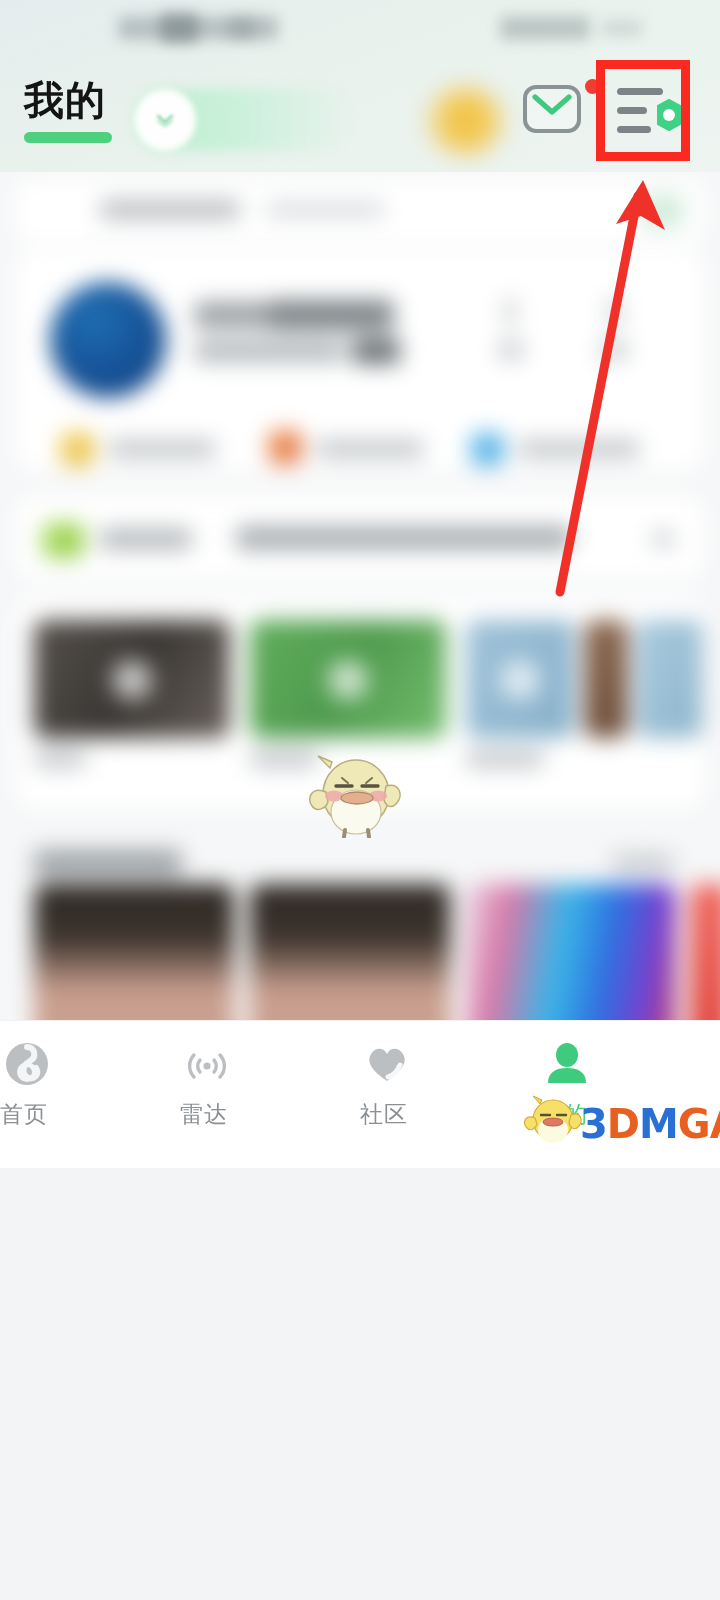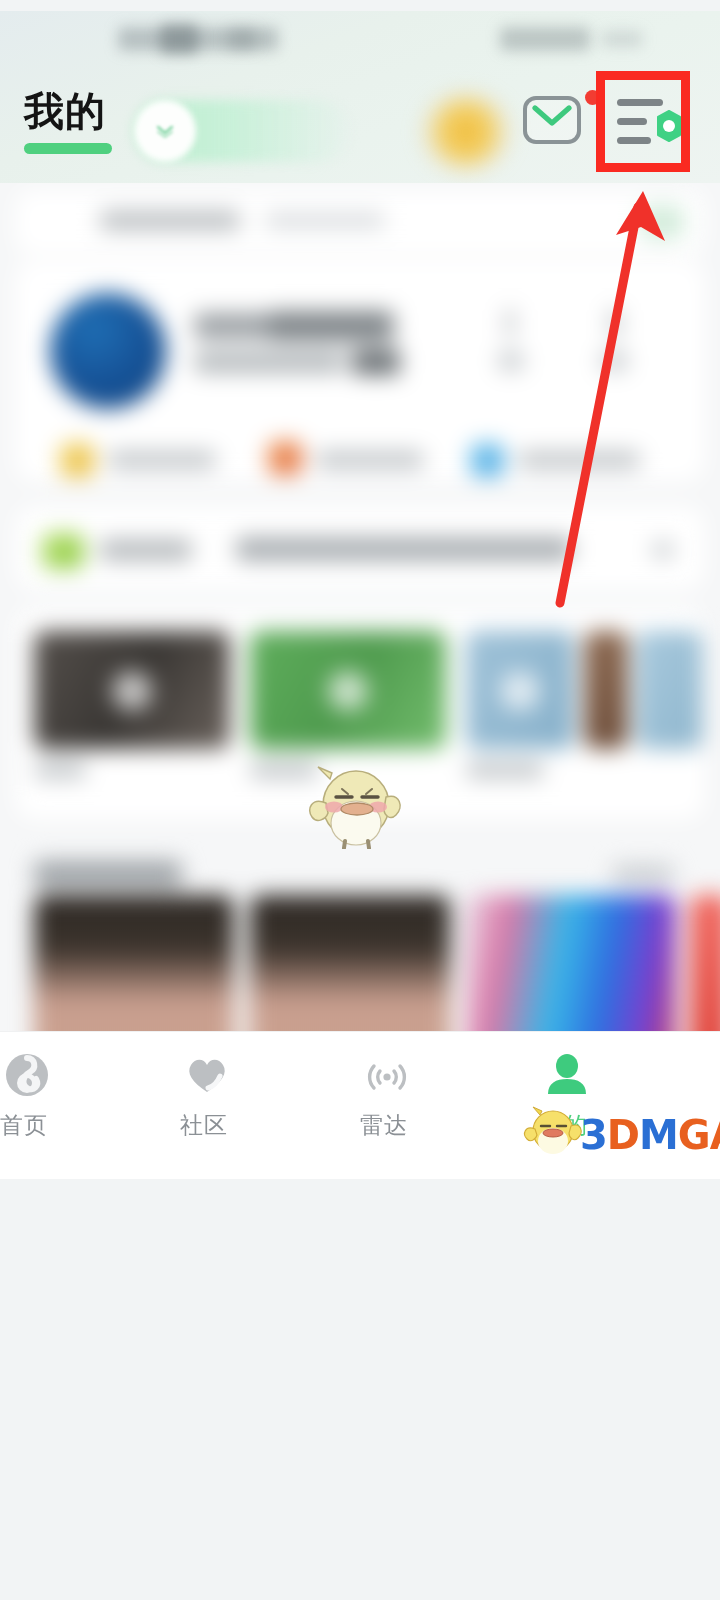--- a/index.html
+++ b/index.html
@@ -8,21 +8,20 @@
     font-family:"Liberation Sans","DejaVu Sans",sans-serif;
     background:#f2f4f5;
     overflow:hidden;
     position:relative;
   }
   #phone {
     position:absolute; inset:0;
     width:720px; height:1168px;
     overflow:hidden;
     background:#fafbfb;
-    margin-top:11px;
   }
 
   
   .header {
     position:absolute; top:0; left:0; width:720px; height:172px;
     background:linear-gradient(160deg,#e4ecee 0%,#e8f1ec 35%,#eaf3ee 60%,#eef4f1 100%);
     overflow:hidden;
   }
   .statusbar {
     position:absolute; top:0; left:0; width:720px; height:58px;
@@ -447,38 +446,38 @@
           <circle cx="25" cy="33" r="7.5" fill="none" stroke="#f4f5f6" stroke-width="5"></circle>
         </svg>
       </div>
       <div class="nav-lb">首页</div>
     </div>
 
 
     <div class="nav-item">
       <div class="nav-ic">
         <svg viewBox="0 0 50 50" width="50" height="50">
-          <path d="M25 42 C10 32 4 23 9 15 C13 8 22 8 25 15 C28 8 37 8 41 15 C46 23 40 32 25 42 Z" fill="#bcbfc2"></path>
-          <path d="M38 26 C35 33 30 37 26 38" stroke="#f6f7f8" stroke-width="5" fill="none" stroke-linecap="round"></path>
-        </svg>
-      </div>
-      <div class="nav-lb">社区</div>
-    </div>
-
-    <div class="nav-item">
-      <div class="nav-ic">
-        <svg viewBox="0 0 50 50" width="50" height="50">
           <circle cx="25" cy="27" r="3.6" fill="#bcbfc2"></circle>
           <path d="M18 21 A9 9 0 0 0 18 33" stroke="#bcbfc2" stroke-width="3.4" fill="none" stroke-linecap="round"></path>
           <path d="M32 21 A9 9 0 0 1 32 33" stroke="#bcbfc2" stroke-width="3.4" fill="none" stroke-linecap="round"></path>
           <path d="M12 16 A16 16 0 0 0 12 38" stroke="#bcbfc2" stroke-width="3.4" fill="none" stroke-linecap="round"></path>
           <path d="M38 16 A16 16 0 0 1 38 38" stroke="#bcbfc2" stroke-width="3.4" fill="none" stroke-linecap="round"></path>
         </svg>
       </div>
       <div class="nav-lb">雷达</div>
+    </div>
+
+    <div class="nav-item">
+      <div class="nav-ic">
+        <svg viewBox="0 0 50 50" width="50" height="50">
+          <path d="M25 42 C10 32 4 23 9 15 C13 8 22 8 25 15 C28 8 37 8 41 15 C46 23 40 32 25 42 Z" fill="#bcbfc2"></path>
+          <path d="M38 26 C35 33 30 37 26 38" stroke="#f6f7f8" stroke-width="5" fill="none" stroke-linecap="round"></path>
+        </svg>
+      </div>
+      <div class="nav-lb">社区</div>
     </div>
 
     <div class="nav-item active">
       <div class="nav-ic">
         <svg viewBox="0 0 50 50" width="50" height="50">
           <ellipse cx="25" cy="16" rx="11" ry="12" fill="#3ecb7e"></ellipse>
           <path d="M6 44 C6 33 14 29 25 29 C36 29 44 33 44 44 Z" fill="#3ecb7e"></path>
         </svg>
       </div>
       <div class="nav-lb">我的</div>

